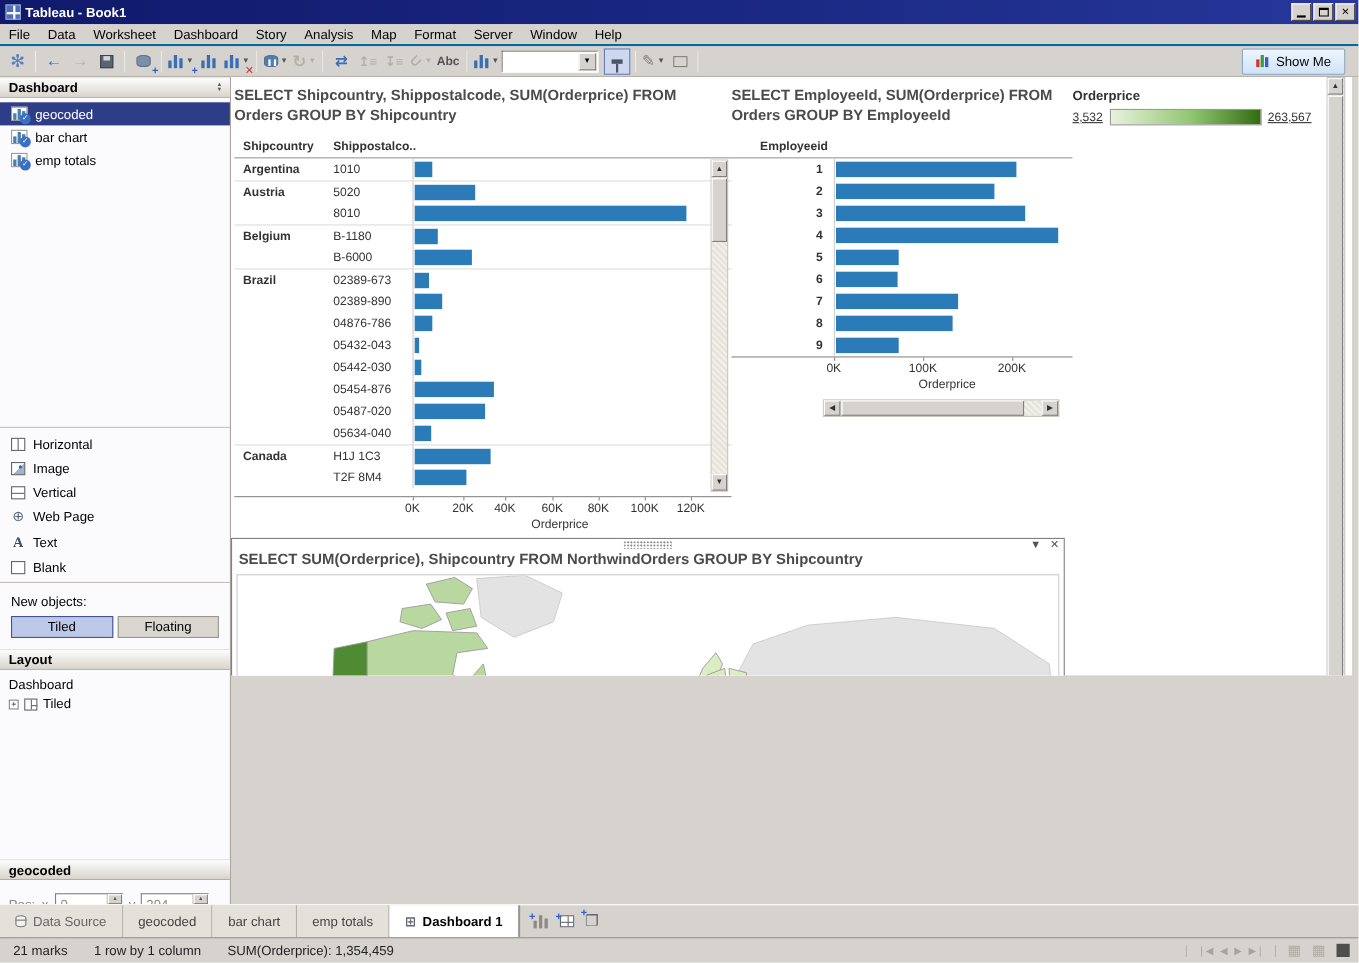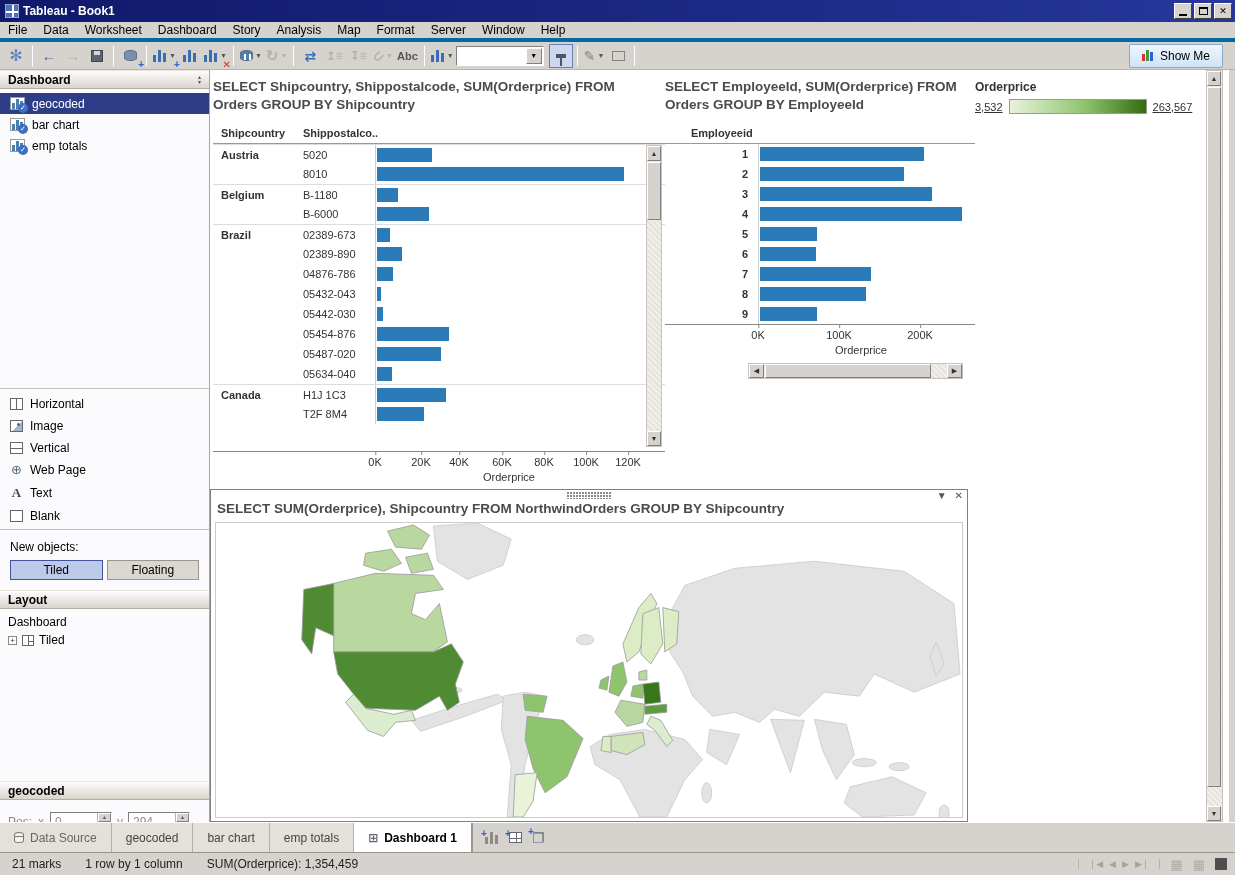--- a/index.html
+++ b/index.html
@@ -9,21 +9,21 @@
   
   .titlebar{position:absolute;left:0;top:0;width:100%;height:22px;background:linear-gradient(90deg,#10196b,#1b2a85 60%,#27379b);display:flex;align-items:center;padding:0 3px;color:#fff;}
   .app-icon{width:14px;height:14px;margin:0 4px 0 2px;background:
     linear-gradient(#fff,#fff) 6px 0/2px 14px no-repeat,
     linear-gradient(#fff,#fff) 0 6px/14px 2px no-repeat,#4a6fc0;border:1px solid #9ab;}
   .title-text{font-weight:bold;font-size:12px;flex:1;}
   .winbtn{width:18px;height:16px;margin-left:2px;background:#d6d3ce;border:1px solid;border-color:#fff #404040 #404040 #fff;font-size:9px;font-weight:bold;color:#000;display:flex;align-items:center;justify-content:center;}
   .minglyph{width:8px;height:2px;background:#000;margin-top:7px;}
   .maxglyph{width:9px;height:8px;border:1px solid #000;border-top:2px solid #000;}
 
-  .menubar{position:absolute;left:0;top:22px;width:100%;height:20px;background:#d6d3ce;display:flex;align-items:center;border-bottom:4px solid #0369a1;}
+  .menubar{position:absolute;left:0;top:22px;width:100%;height:20px;background:#d6d3ce;display:flex;align-items:center;border-bottom:2px solid #0369a1;}
   .menu-item{padding:2px 8px;font-size:12px;}
 
   .toolbar{position:absolute;left:0;top:42px;width:100%;height:28px;background:#d6d3ce;display:flex;align-items:center;padding:0 4px;border-bottom:1px solid #b8b4ac;}
   .tbtn{height:24px;min-width:24px;display:flex;align-items:center;justify-content:center;padding:0 2px;position:relative;}
   .tsep{width:1px;height:20px;background:#9d998f;border-right:1px solid #fff;margin:0 4px;}
   .dd{font-size:7px;color:#555;margin-left:2px;}
   .glyph-blue{color:#3a6db3;font-size:15px;font-weight:bold;}
   .glyph-gray{color:#b4b0a6;font-size:15px;font-weight:bold;}
   .glyph-dim{color:#84807a;font-size:14px;}
   .logo{color:#5b7fbe;font-size:16px;}
@@ -96,21 +96,21 @@
   .zone-grid{display:grid;grid-template-columns:30px 12px 62px 16px 62px;row-gap:10px;align-items:center;margin-top:4px;}
   .spin{height:20px;background:#fff;border:1px solid;border-color:#808080 #fff #fff #808080;display:flex;align-items:center;color:#8f8b84;}
   .spin .v{flex:1;padding-left:4px;font-size:12px;}
   .spin-btns{width:14px;height:18px;display:flex;flex-direction:column;border-left:1px solid #b8b4ac;}
   .spin-btns span{flex:1;background:#d6d3ce;border:1px solid;border-color:#fff #808080 #808080 #fff;font-size:5px;line-height:7px;text-align:center;color:#555;}
   .zone-checks{display:flex;justify-content:space-between;padding:26px 8px 0 8px;color:#000;}
   .cb{display:flex;align-items:center;gap:6px;font-size:12px;}
   .cbbox{width:12px;height:12px;background:#fff;border:1px solid;border-color:#808080 #fff #fff #808080;outline:1px solid #808080;font-size:10px;font-weight:bold;line-height:11px;text-align:center;}
 
   
-  .canvas{position:absolute;left:210px;top:0;width:1019px;height:752px;background:#fff;overflow:hidden;}
+  .canvas{position:absolute;left:210px;top:0;width:1019px;height:544px;background:#fff;overflow:hidden;}
 
   .chart-title{font-size:13.5px;font-weight:bold;color:#4b4b4b;line-height:1.3;font-family:"Liberation Sans",sans-serif;}
 
   
   .chart1{position:absolute;left:3px;top:8px;width:452px;height:412px;}
   .c1-titles{width:440px;}
   .c1-headerrow{display:grid;grid-template-columns:82px 80px 1fr;margin-top:14px;height:17px;border-bottom:1px solid #999;}
   .colhead{font-size:11px;font-weight:bold;color:#333;padding-left:8px;white-space:nowrap;}
   .c1-body{height:308px;overflow:hidden;border-bottom:1px solid #888;}
   .c1row{display:grid;grid-template-columns:82px 80px 1fr;height:20px;}
@@ -426,20 +426,27 @@
   <div class="canvas">
 
     <div class="chart1">
       <div class="chart-title c1-titles">SELECT Shipcountry, Shippostalcode, SUM(Orderprice) FROM Orders GROUP BY Shipcountry</div>
       <div class="c1-headerrow">
         <div class="colhead">Shipcountry</div>
         <div class="colhead">Shippostalco..</div>
         <div></div>
       </div>
       <div class="c1-body">
+          <div class="c1row">
+            <div class="c1c">Argentina</div>
+            <div class="c1p">1010</div>
+            <div class="c1b">
+              <div class="hbar" style="width: 16px; background: rgb(43, 123, 185);"></div>
+            </div>
+          </div>
           <div class="c1row grp">
             <div class="c1c">Austria</div>
             <div class="c1p">5020</div>
             <div class="c1b">
               <div class="hbar" style="width: 55px; background: rgb(43, 123, 185);"></div>
             </div>
           </div>
           <div class="c1row">
             <div class="c1c"></div>
             <div class="c1p">8010</div>

